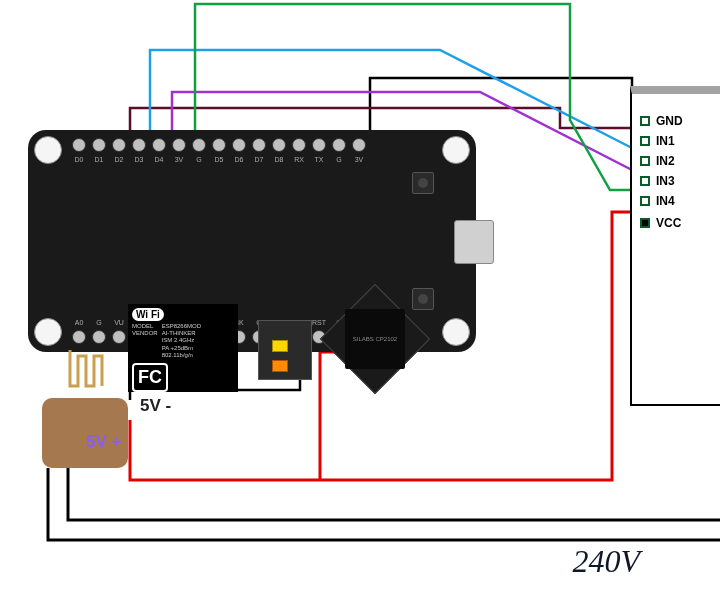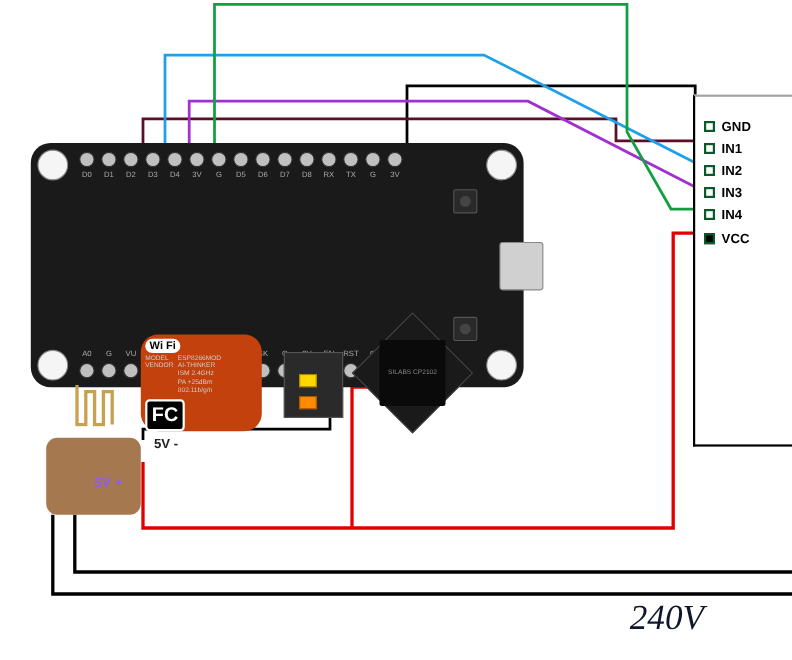--- a/index.html
+++ b/index.html
@@ -9,35 +9,35 @@
   .corner-hole { position: absolute; width: 28px; height: 28px; background: #f5f5f5; border-radius: 50%; border: 1px solid #888; }
   .ch-tl { left: 6px; top: 6px; }
   .ch-tr { right: 6px; top: 6px; }
   .ch-bl { left: 6px; bottom: 6px; }
   .ch-br { right: 6px; bottom: 6px; }
   .pin-row { position: absolute; display: flex; gap: 6px; }
   .pin { width: 14px; height: 14px; background: #c0c0c0; border-radius: 50%; border: 1px solid #333; }
   .pin-labels { position: absolute; display: flex; gap: 6px; color: #aaa; font-size: 7px; }
   .pin-labels span { width: 14px; text-align: center; }
   .antenna { position: absolute; left: 40px; top: 218px; }
-  .wifi-shield { position: absolute; left: 100px; top: 184px; width: 110px; height: 88px; background: #c2410c; border-radius: 16px; color: #fff; font-size: 9px; padding: 4px; }
+  .wifi-shield { position: absolute; left: 100px; top: 184px; width: 110px; height: 88px; background: #000000; border-radius: 0; color: #fff; font-size: 9px; padding: 4px; }
   .wifi-logo { background: #fff; color: #000; border-radius: 8px; padding: 1px 4px; font-size: 10px; font-weight: bold; display: inline-block; }
   .fcc { font-size: 18px; font-weight: bold; color: #fff; background: #000; display: inline-block; padding: 2px 4px; border: 2px solid #fff; border-radius: 4px; margin-top: 4px; }
   .model-text { font-size: 6px; color: #ccc; line-height: 1.2; }
   .chip-mid { position: absolute; left: 230px; top: 200px; width: 54px; height: 60px; background: #2a2a2a; border: 1px solid #555; }
   .led-y { position: absolute; width: 16px; height: 12px; background: #ffd700; border: 1px solid #aa8800; }
   .led-o { position: absolute; width: 16px; height: 12px; background: #ff8c00; border: 1px solid #aa5500; }
   .chip-right { position: absolute; left: 318px; top: 186px; width: 78px; height: 78px; background: #1a1a1a; border: 1px solid #444; transform: rotate(45deg); }
   .chip-right-inner { position: absolute; inset: 8px; background: #0a0a0a; border-radius: 2px; color: #888; font-size: 6px; display: flex; align-items: center; justify-content: center; transform: rotate(-45deg); }
   .usb { position: absolute; right: -18px; top: 210px; width: 40px; height: 44px; background: #d0d0d0; border: 1px solid #888; border-radius: 3px; }
   .btn { position: absolute; width: 22px; height: 22px; background: #2a2a2a; border: 1px solid #555; border-radius: 2px; }
   .btn::after { content: ''; position: absolute; inset: 5px; background: #444; border-radius: 50%; }
   .psu { position: absolute; left: 42px; top: 398px; width: 86px; height: 70px; background: #a67850; border-radius: 10px; }
-  .psu-label { position: absolute; font-size: 12px; font-weight: bold; color: #222; }
-  .relay-box { position: absolute; right: 0; top: 86px; width: 90px; height: 320px; border-left: 2px solid #000; border-top: 2px solid #a3a3a3; border-bottom: 2px solid #000; background: #fff; }
+  .psu-label { position: absolute; font-size: 17px; font-weight: bold; color: #222; }
+  .relay-box { position: absolute; right: 0; top: 86px; width: 90px; height: 320px; border-left: 2px solid #000; border-top: 8px solid #a3a3a3; border-bottom: 2px solid #000; background: #fff; }
   .relay-pin { position: absolute; display: flex; align-items: center; gap: 6px; font-size: 12px; font-weight: bold; }
   .relay-pin .sq { width: 10px; height: 10px; border: 2px solid #0a5a2a; }
   .v240 { position: absolute; right: 80px; bottom: 20px; font-size: 32px; font-style: italic; color: #0f172a; font-family: 'Comic Sans MS', cursive; }
 </style>
 </head>
 <body>
 
 <svg class="wire" width="720" height="600">
 
   <path d="M 370 130 L 370 78 L 632 78 L 632 112" stroke="#000" stroke-width="2.5" fill="none"></path>

